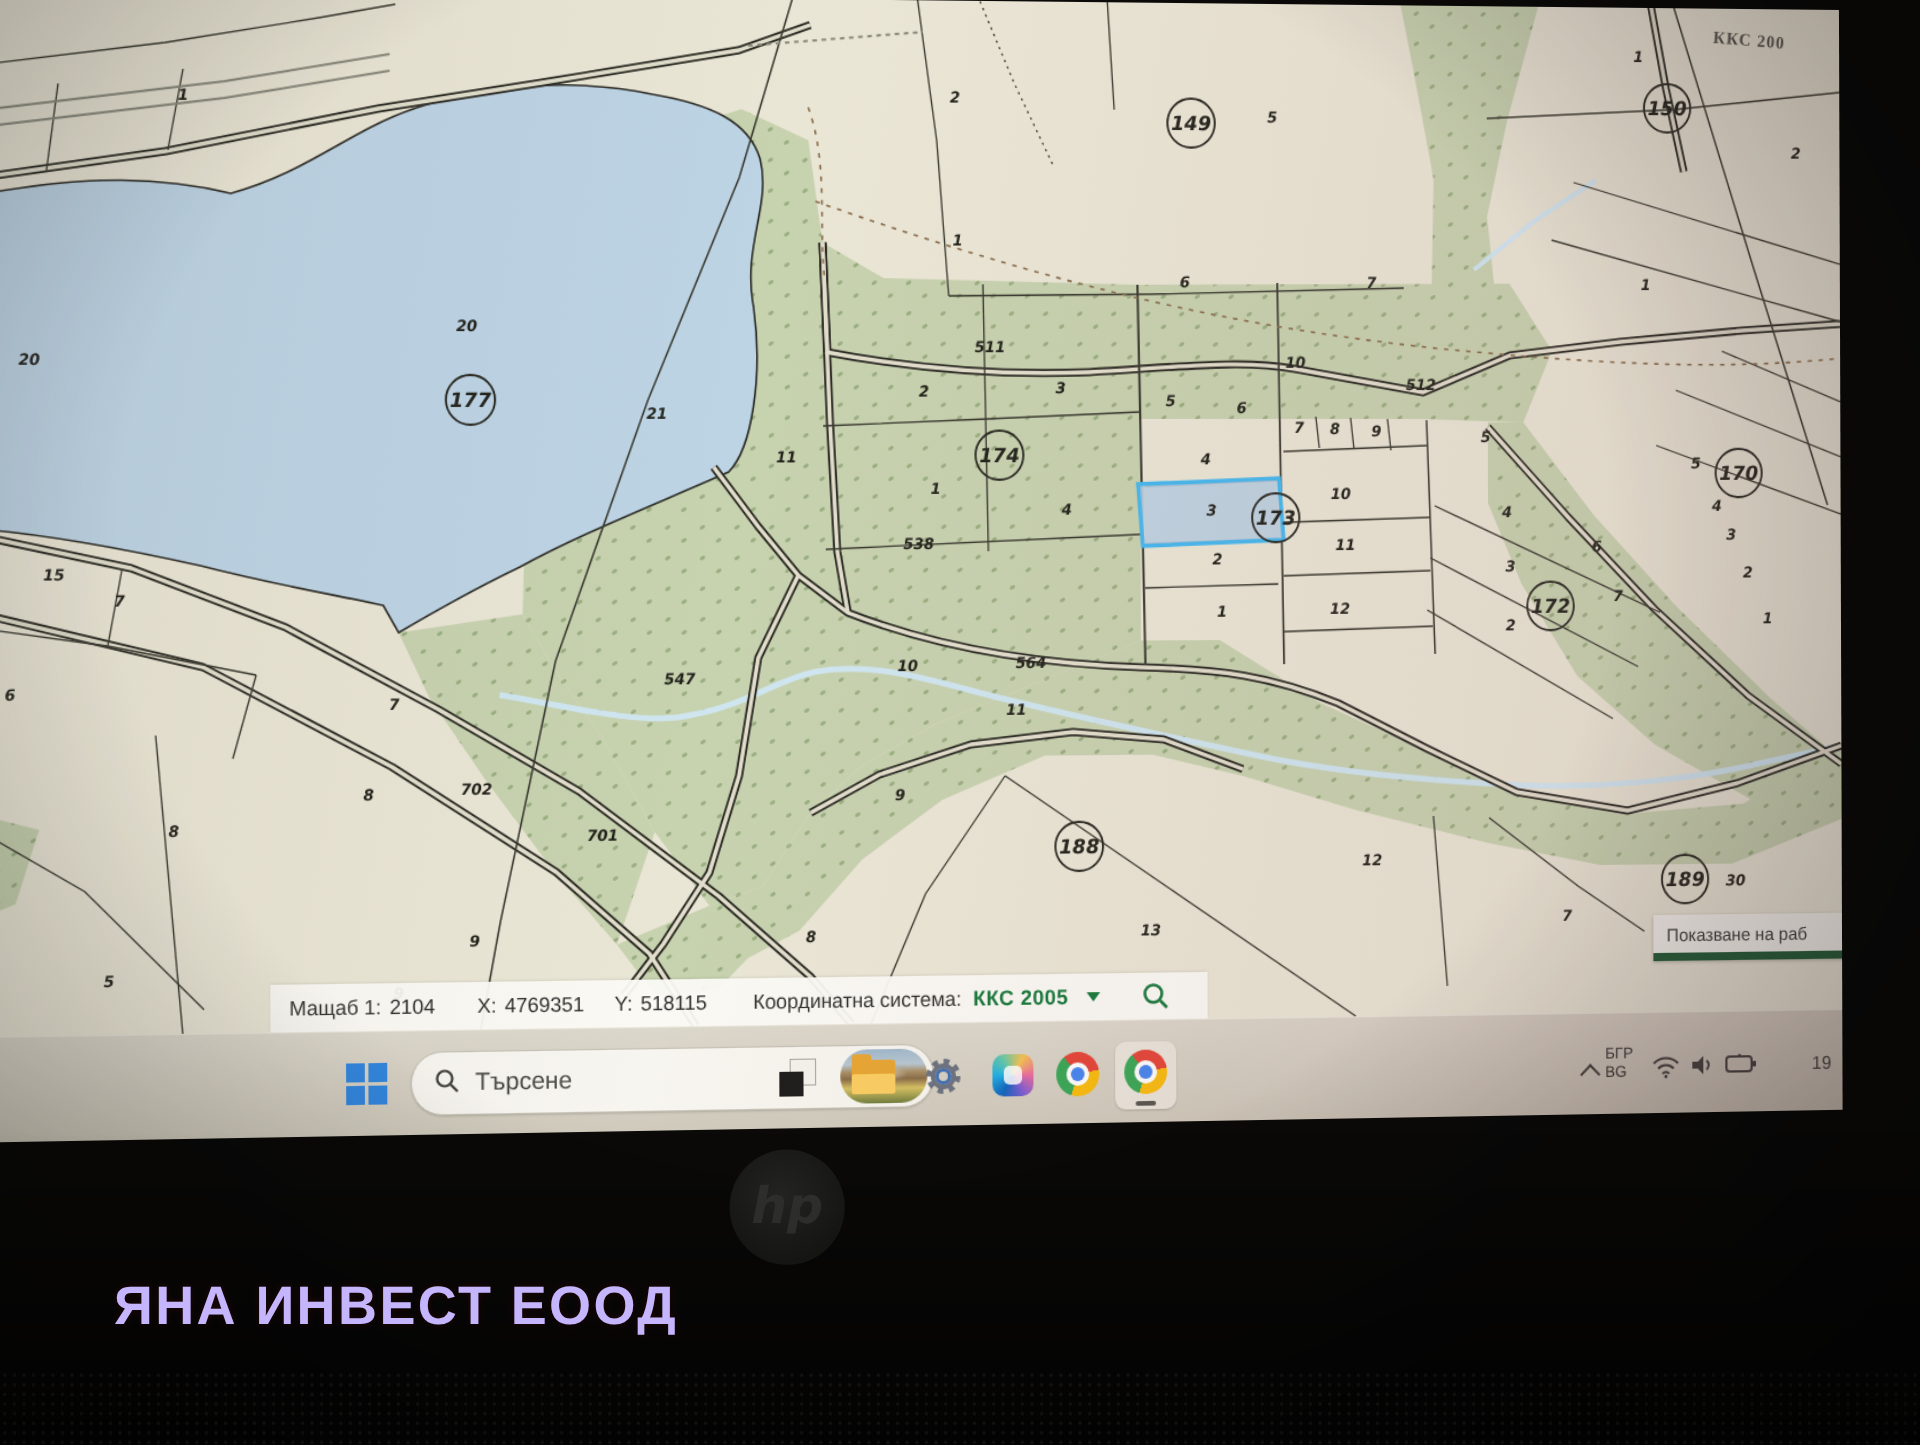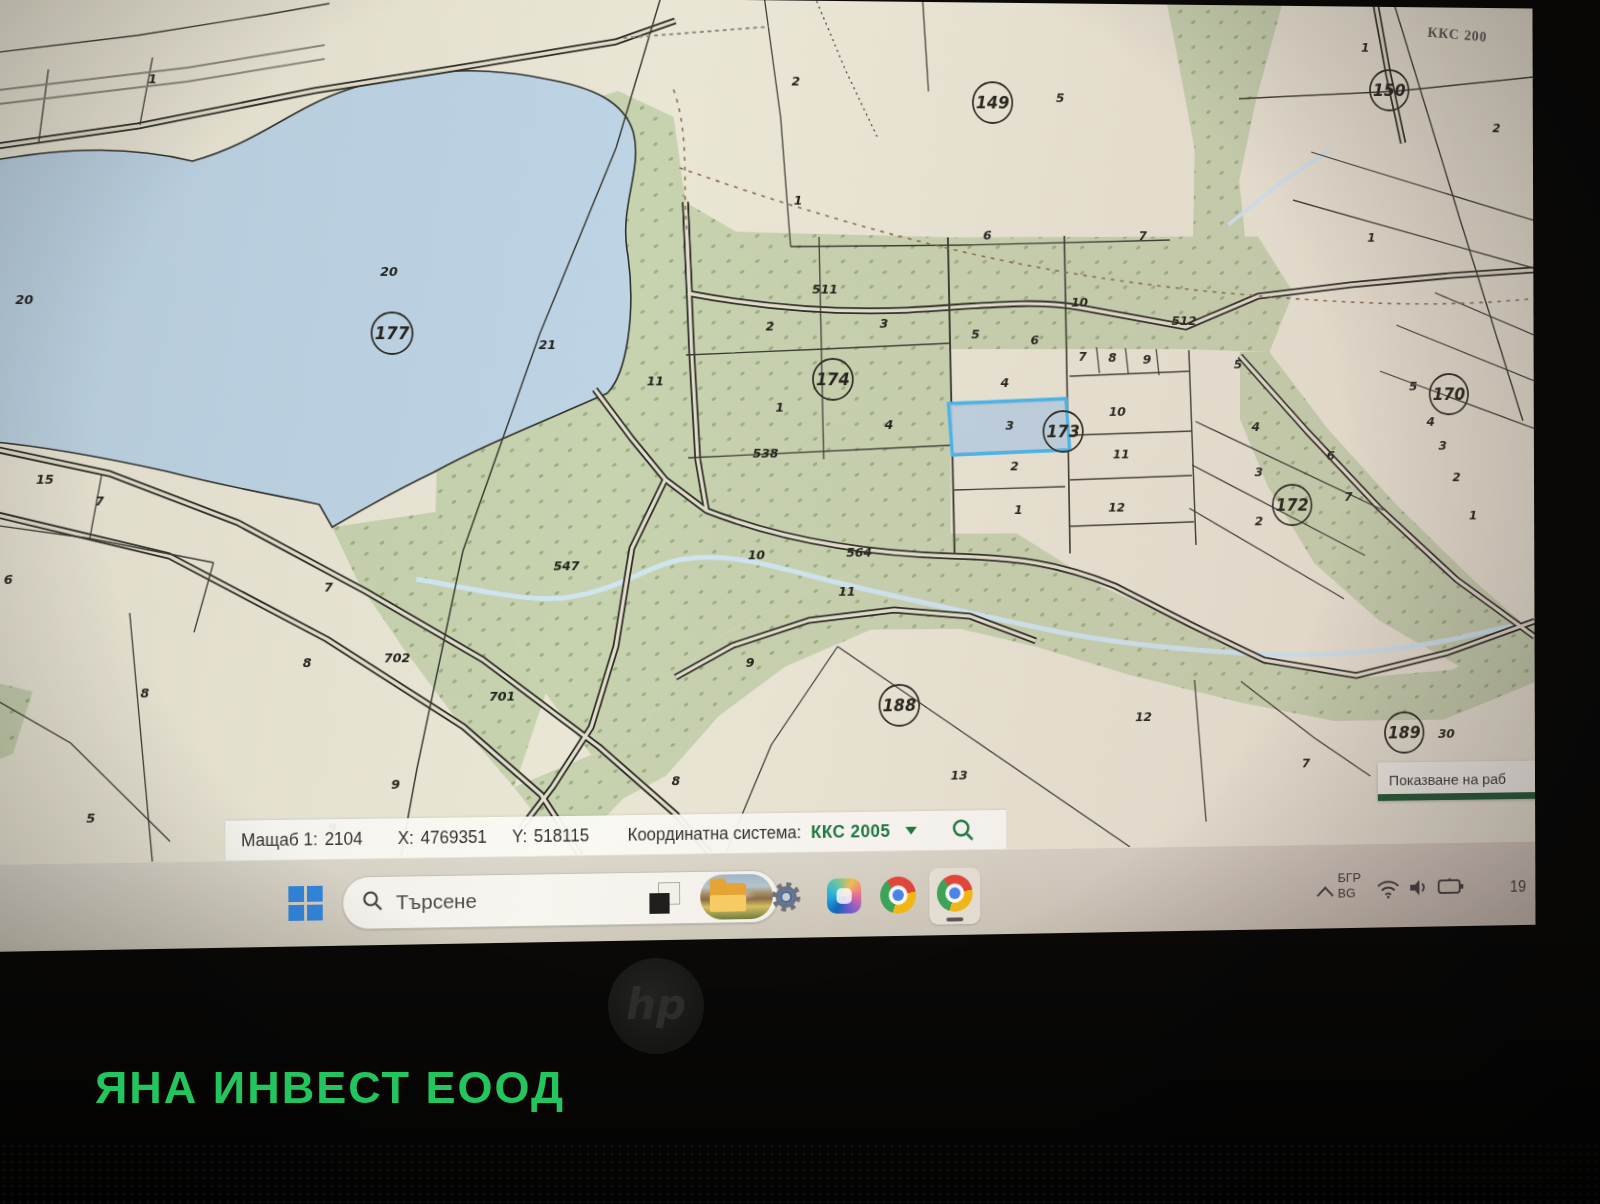--- a/index.html
+++ b/index.html
@@ -66,21 +66,21 @@
   
   .tray-chevron{position:absolute;left:1384px;top:46px;width:11px;height:11px;border-top:2.5px solid #3b3b39;border-left:2.5px solid #3b3b39;transform:rotate(45deg);cursor:pointer;}
   .tray-lang{position:absolute;left:1404px;top:27px;font-size:13.5px;line-height:1.15;color:#2f2f2d;text-align:left;cursor:pointer;}
   .tray-svg{position:absolute;cursor:pointer;}
   .tray-time{position:absolute;left:1592px;top:38px;font-size:16px;color:#3a3a38;cursor:pointer;}
   
   .hp-logo{position:fixed;left:608px;top:958px;width:96px;height:96px;border-radius:50%;
     background:radial-gradient(circle at 45% 40%,#232321,#161614 70%);display:flex;align-items:center;justify-content:center;z-index:55;}
   .hp-logo span{font:italic bold 42px "DejaVu Sans",sans-serif;color:#2e2e2c;transform:translateY(-2px);}
   .red-watermark{position:fixed;left:95px;top:1062px;z-index:70;font:bold 45px "Liberation Sans",sans-serif;
-    letter-spacing:2px;color:#22c55e;text-shadow:0 0 6px rgba(90,10,10,.35);}
+    letter-spacing:2px;color:#c4b5fd;text-shadow:0 0 6px rgba(90,10,10,.35);}
   .grille{position:fixed;left:0;right:0;bottom:0;height:62px;z-index:52;opacity:.5;
     background-image:radial-gradient(rgba(70,62,52,.6) 1.2px,transparent 1.7px);background-size:8px 8px;}
   .vignette{position:fixed;inset:0;z-index:60;pointer-events:none;
     background:radial-gradient(ellipse at 45% 38%,rgba(0,0,0,0) 50%,rgba(0,0,0,.42) 100%);}
   .bottom-shade{position:fixed;left:0;right:0;bottom:0;height:260px;z-index:51;pointer-events:none;
     background:linear-gradient(180deg,rgba(0,0,0,0),rgba(0,0,0,.55));}
 </style>
 </head>
 <body>
 

